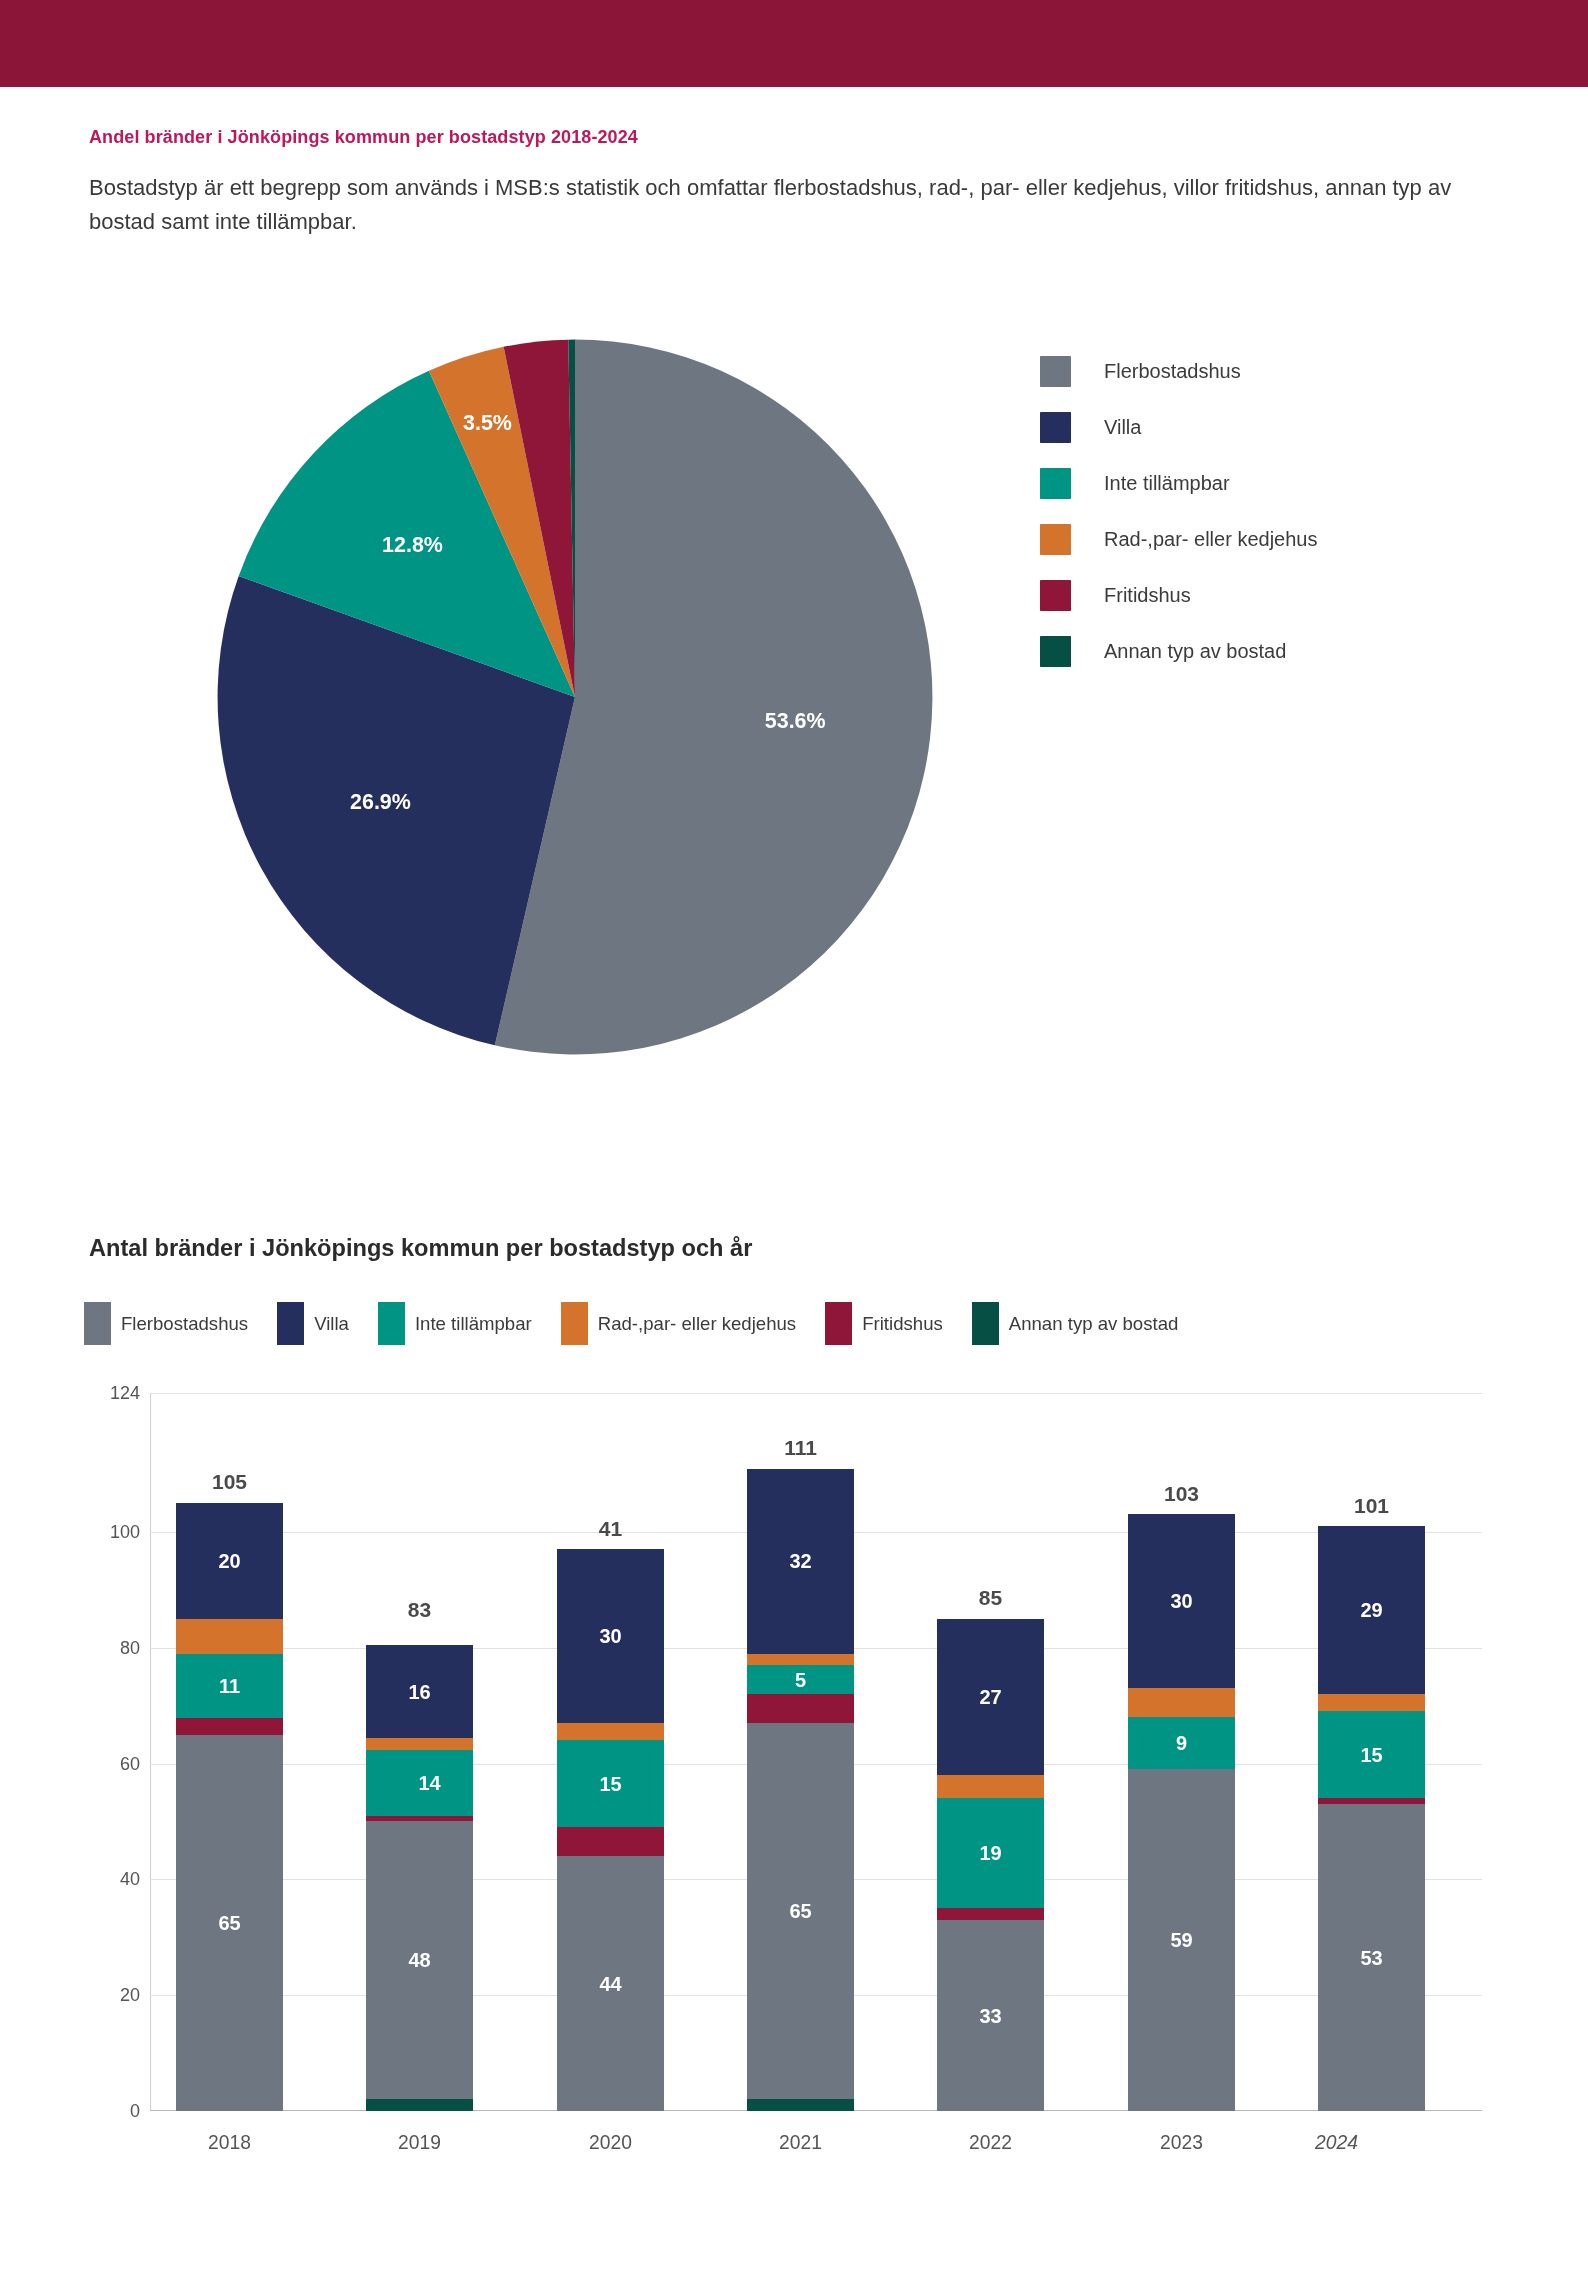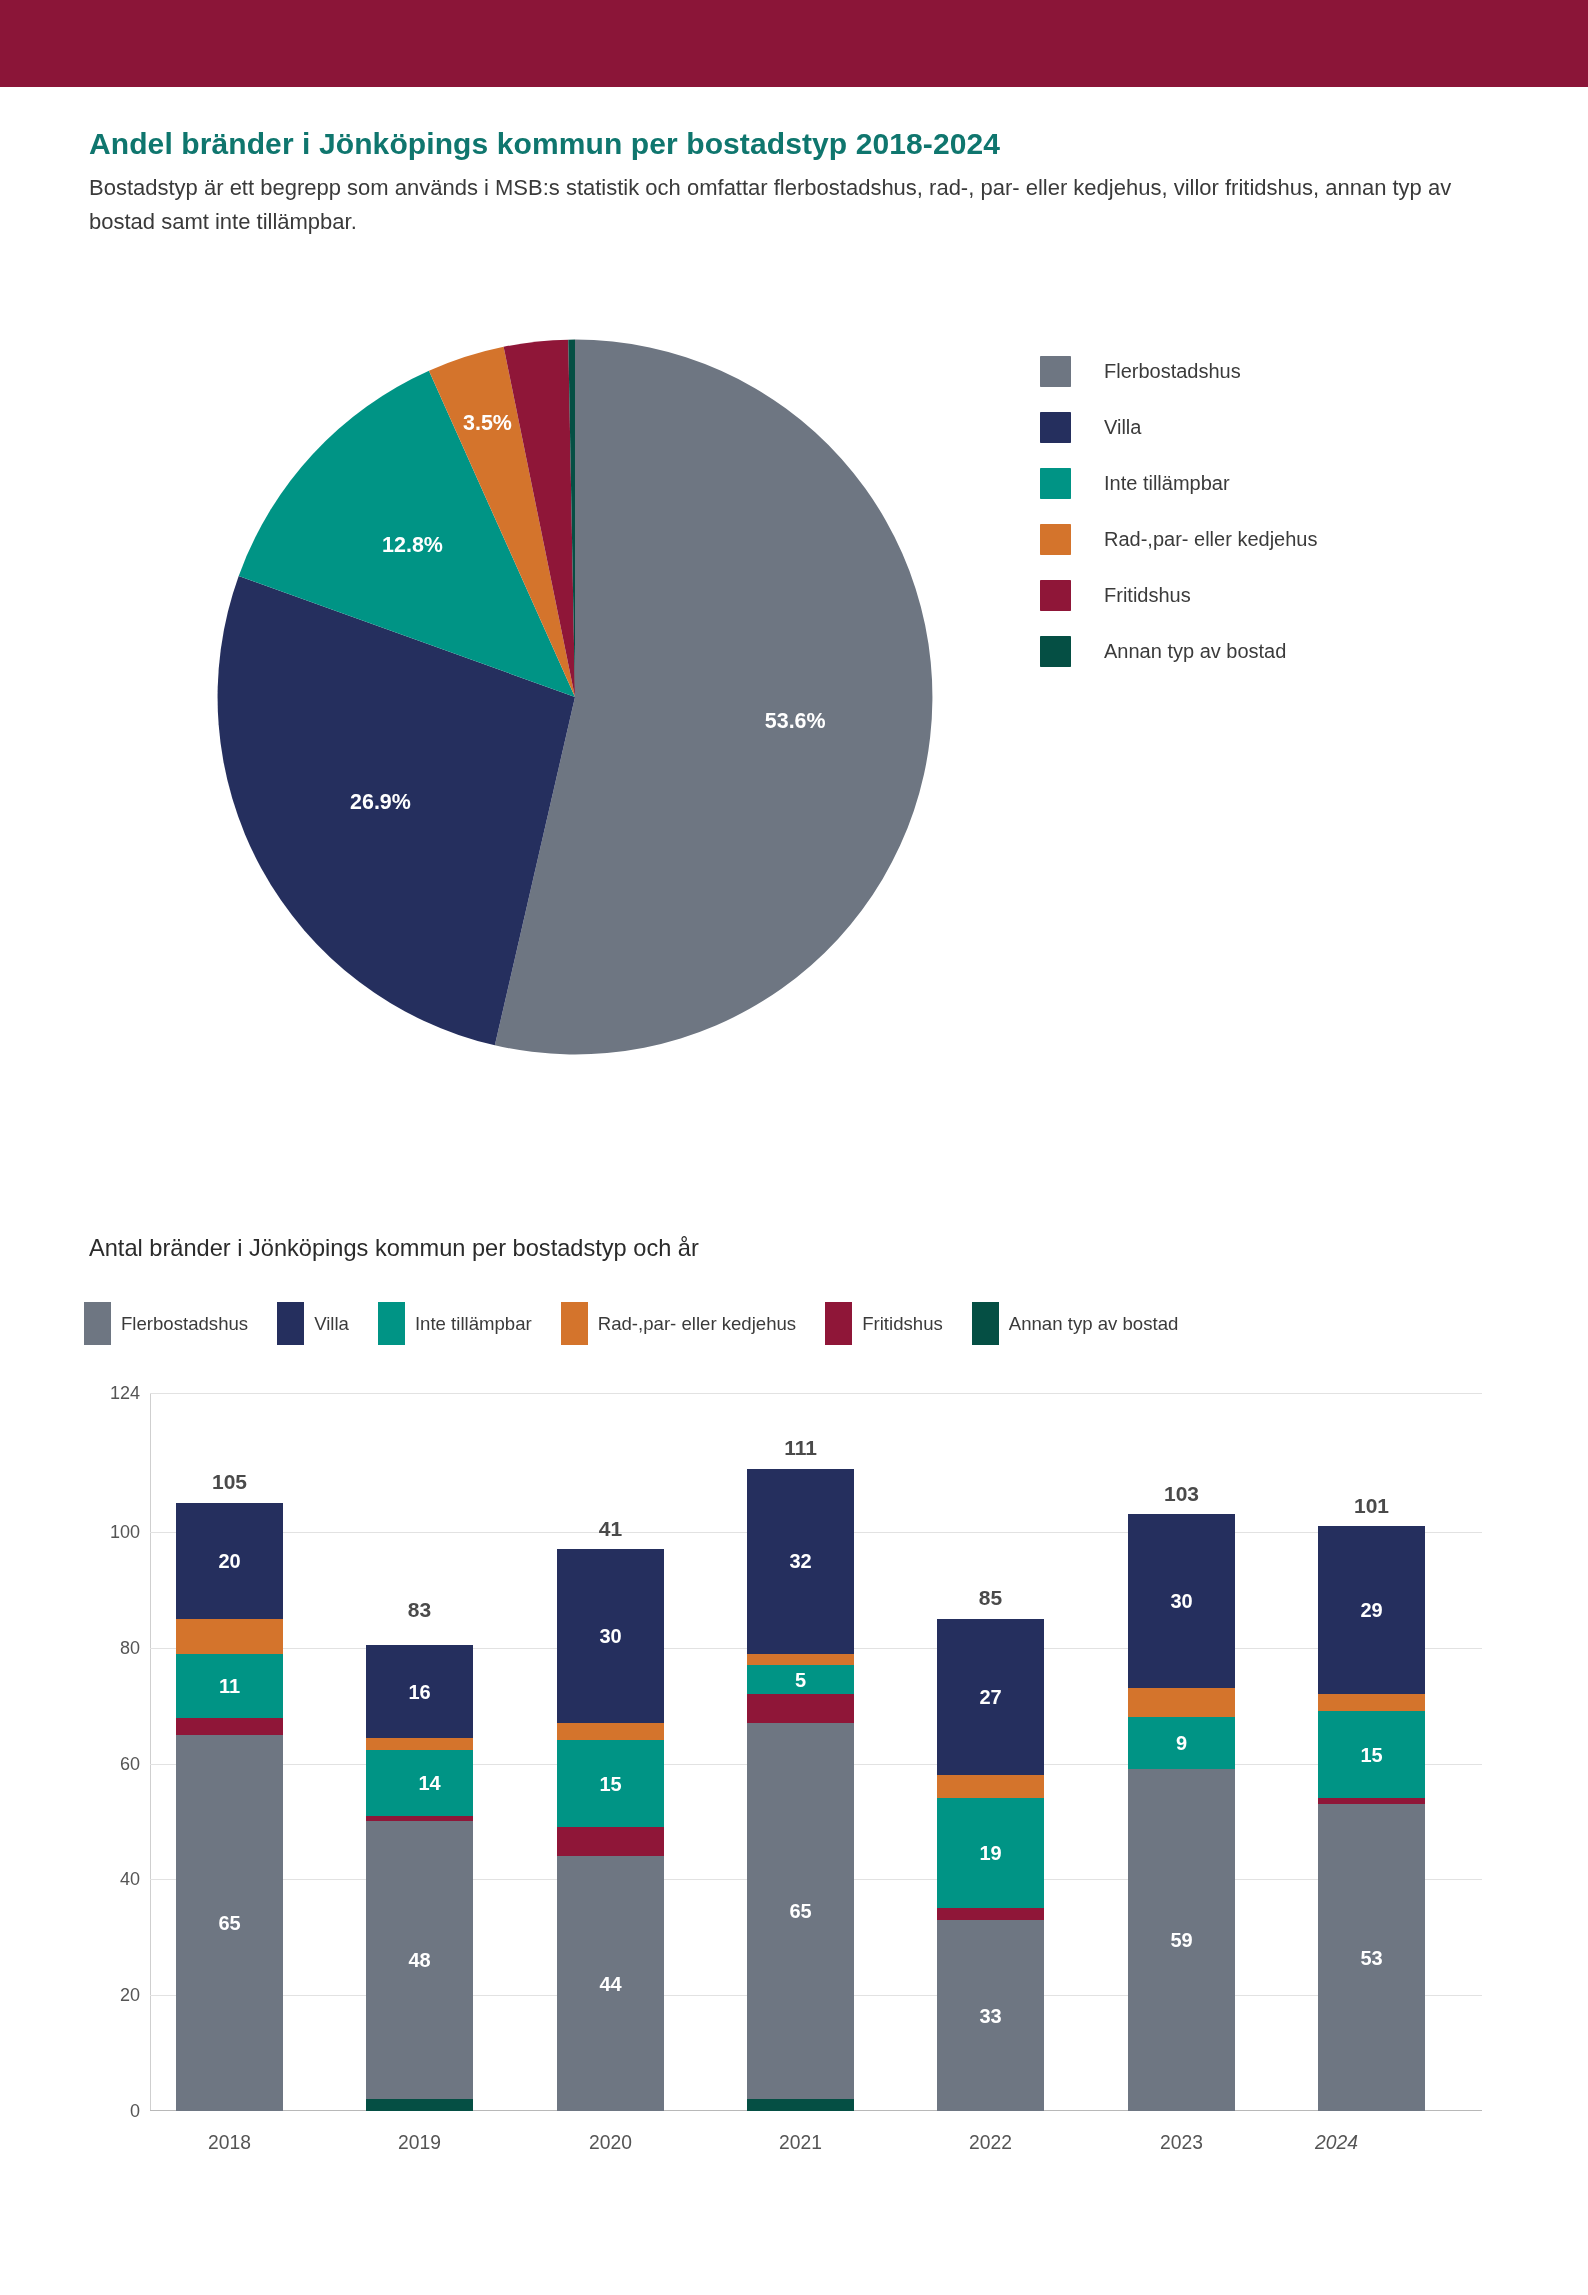--- a/index.html
+++ b/index.html
@@ -19,23 +19,23 @@
   #top-band {
     position: absolute;
     left: 0; top: 0;
     width: 1588px; height: 87px;
     background: #8B1538;
   }
   
   #pie-title {
     position: absolute;
     left: 89px; top: 127px;
-    font-size: 30px;
-    font-weight: bold;
-    color: #0f766e;
+    font-size: 18px;
+    font-weight: bold;
+    color: #be185d;
     letter-spacing: 0.1px;
     white-space: nowrap;
   }
   #pie-subtitle {
     position: absolute;
     left: 89px; top: 171px;
     width: 1422px;
     font-size: 22px;
     line-height: 34px;
     color: #3a3a3a;
@@ -73,21 +73,21 @@
     margin-left: 33px;
     font-size: 20px;
     color: #3b3b3b;
     white-space: nowrap;
   }
   
   #bar-title {
     position: absolute;
     left: 89px; top: 1235px;
     font-size: 23.6px;
-    font-weight: normal;
+    font-weight: bold;
     color: #2b2b2b;
     white-space: nowrap;
   }
   #bar-legend {
     position: absolute;
     left: 84px; top: 1302px;
     display: flex;
     align-items: center;
   }
   .bl-item {

